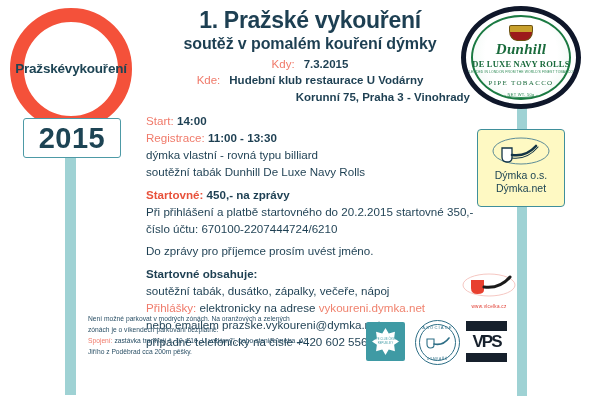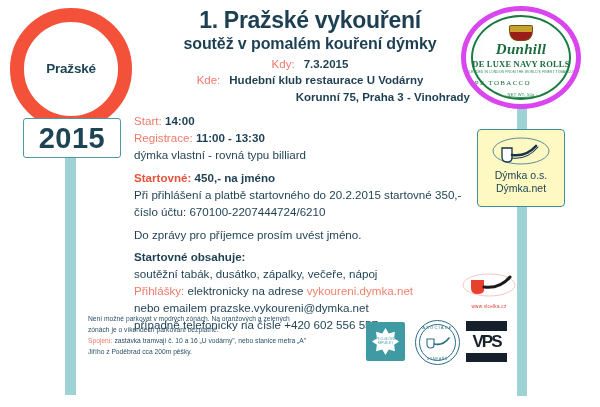--- a/index.html
+++ b/index.html
@@ -84,21 +84,21 @@
     background: #9fd2d4;
   }
   .tin {
     position: absolute;
     left: 461px;
     top: 6px;
     width: 120px;
     height: 103px;
     border-radius: 50%;
     background: #ffffff;
-    border: 5px solid #d946ef;
+    border: 5px solid #0f172a;
     box-sizing: border-box;
     z-index: 3;
     overflow: hidden;
     display: flex;
     flex-direction: column;
     align-items: center;
   }
   .tin-inner {
     position: absolute;
     left: 5px; top: 4px; right: 5px; bottom: 4px;
@@ -146,20 +146,21 @@
     position: absolute;
     top: 59px; left: 0; width: 100%;
     text-align: center;
     font-size: 3.4px;
     color: #2d8a55;
     letter-spacing: 0.1px;
   }
   .tin-line4 {
     position: absolute;
     top: 68px; left: 0; width: 100%;
+    text-align: center;
     font-family: "Liberation Serif", serif;
     font-size: 7px;
     color: #1a6b3c;
     letter-spacing: 1.3px;
   }
   .tin-swirl {
     position: absolute;
     top: 80px; left: 50%;
     transform: translateX(-50%);
     width: 34px; height: 6px;
@@ -254,21 +255,21 @@
   
   .body-block {
     position: absolute;
     left: 134px;
     top: 113px;
     width: 340px;
     font-size: 11.6px;
     line-height: 1.46;
     color: #1d3f52;
   }
-  .body-block .ln { white-space: nowrap; }
+  .body-block .ln { white-space: nowrap; margin-left: 12px; }
   .gap { height: 6px; }
   .accent { color: #e8523c; font-weight: bold; }
   .accent-soft { color: #f07a6a; }
   .accent-link { color: #f0836f; }
   .b { font-weight: bold; }
 
   
   .footnote {
     position: absolute;
     left: 88px;
@@ -379,20 +380,21 @@
 </style>
 </head>
 <body>
 
 <div id="poster">
 
   <div class="post-left"></div>
 
   <div class="sign-circle">
     <div class="l1">Pražské</div>
+    <div class="l2">vykouření</div>
   </div>
 
   <div class="plate-2015">
     <span>2015</span>
   </div>
 
   <div class="title-main">1. Pražské vykouření</div>
   <div class="title-sub">soutěž v pomalém kouření dýmky</div>
 
   <div class="meta-block">
@@ -412,24 +414,25 @@
   <div class="body-block">
     <div class="ln">
       <span class="accent-soft">Start:</span>
       <span class="b">14:00</span>
     </div>
     <div class="ln">
       <span class="accent-soft">Registrace:</span>
       <span class="b">11:00 - 13:30</span>
     </div>
     <div class="ln">dýmka vlastní - rovná typu billiard</div>
+    <div class="ln">soutěžní tabák Dunhill De Luxe Navy Rolls</div>
     <div class="gap"></div>
     <div class="ln">
       <span class="accent">Startovné:</span>
-      <span class="b">450,- na jméno</span>
+      <span class="b">450,- na zprávy</span>
     </div>
     <div class="ln">Při přihlášení a platbě startovného do 20.2.2015 startovné 350,-</div>
     <div class="ln">číslo účtu: 670100-2207444724/6210</div>
     <div class="gap"></div>
     <div class="ln">Do zprávy pro příjemce prosím uvést jméno.</div>
     <div class="gap"></div>
     <div class="ln b">Startovné obsahuje:</div>
     <div class="ln">soutěžní tabák, dusátko, zápalky, večeře, nápoj</div>
     <div class="ln">
       <span class="accent-soft">Přihlášky:</span>

